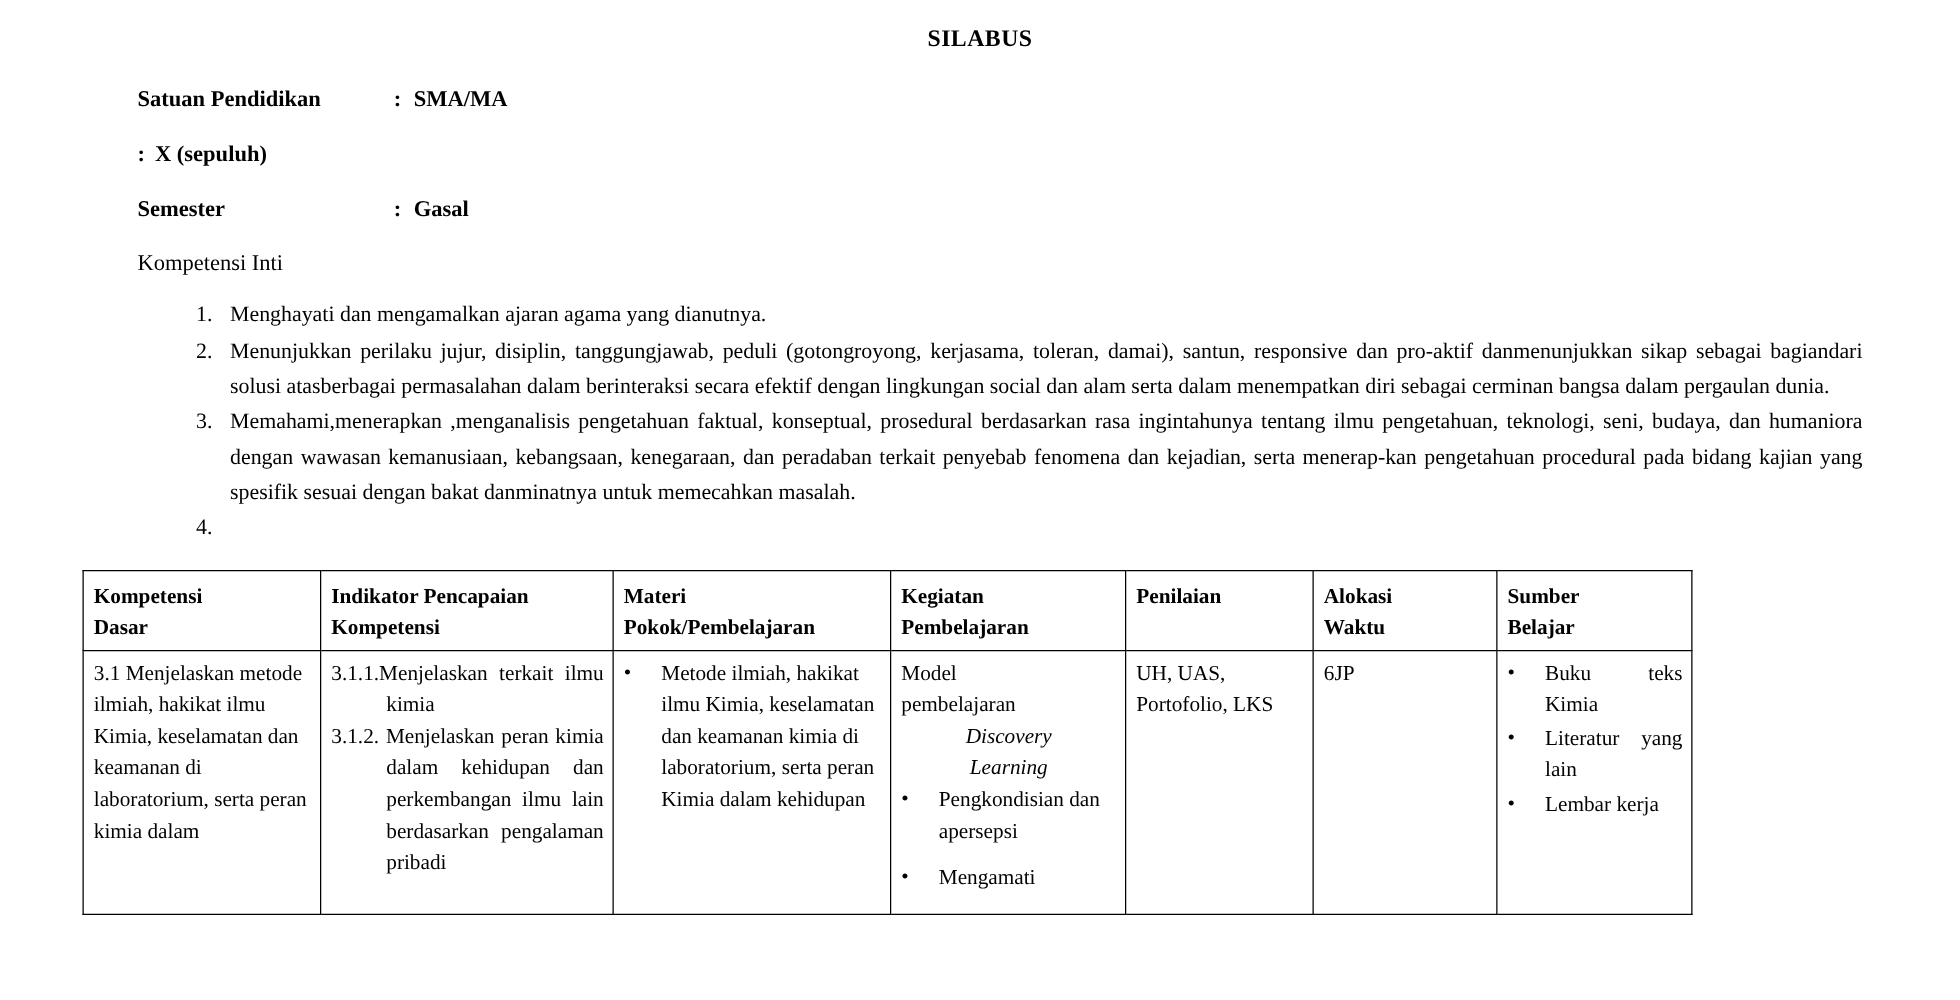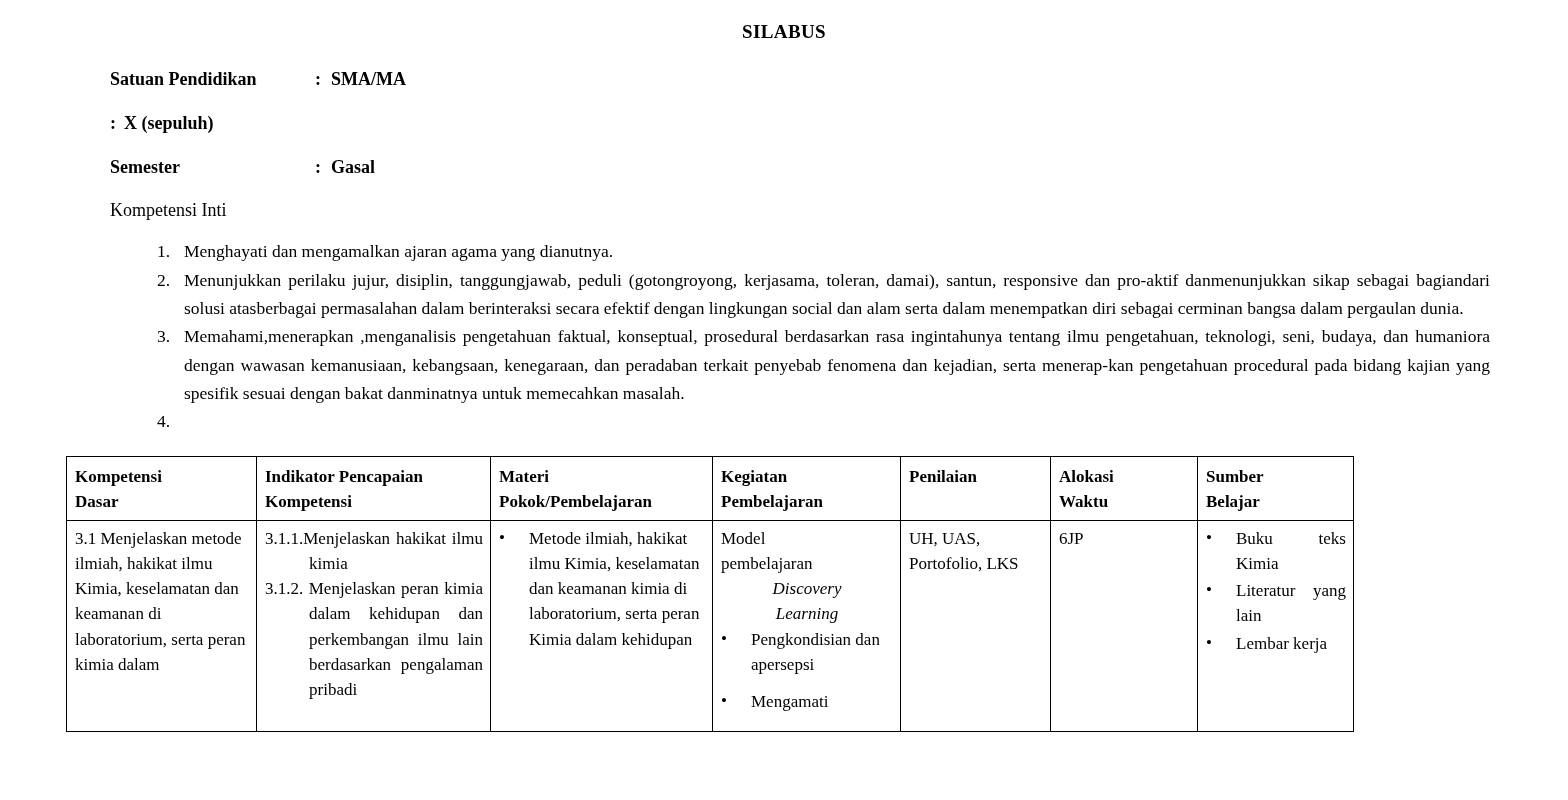--- a/index.html
+++ b/index.html
@@ -258,21 +258,21 @@
         </tr>
       </thead>
       <tbody>
         <tr>
 
           <td>
             <div class="cell-plain">3.1 Menjelaskan metode ilmiah, hakikat ilmu Kimia, keselamatan dan keamanan  di laboratorium, serta peran kimia dalam</div>
           </td>
 
           <td>
-            <div class="hang cell-just"><span>3.1.1.</span><span>Menjelaskan hakikat ilmu kimia</span></div>
+            <div class="hang cell-just"><span>3.1.1.</span><span>Menjelaskan terkait ilmu kimia</span></div>
             <div class="hang cell-just"><span>3.1.2.</span><span>&nbsp;</span><span>Menjelaskan peran kimia dalam kehidupan dan perkembangan ilmu lain berdasarkan pengalaman pribadi</span></div>
           </td>
 
           <td>
             <ul class="celllist">
               <li>
                 <span class="bullet">•</span>
                 <span>Metode ilmiah, hakikat ilmu Kimia, keselamatan dan keamanan kimia di laboratorium, serta peran Kimia dalam kehidupan</span>
               </li>
             </ul>

